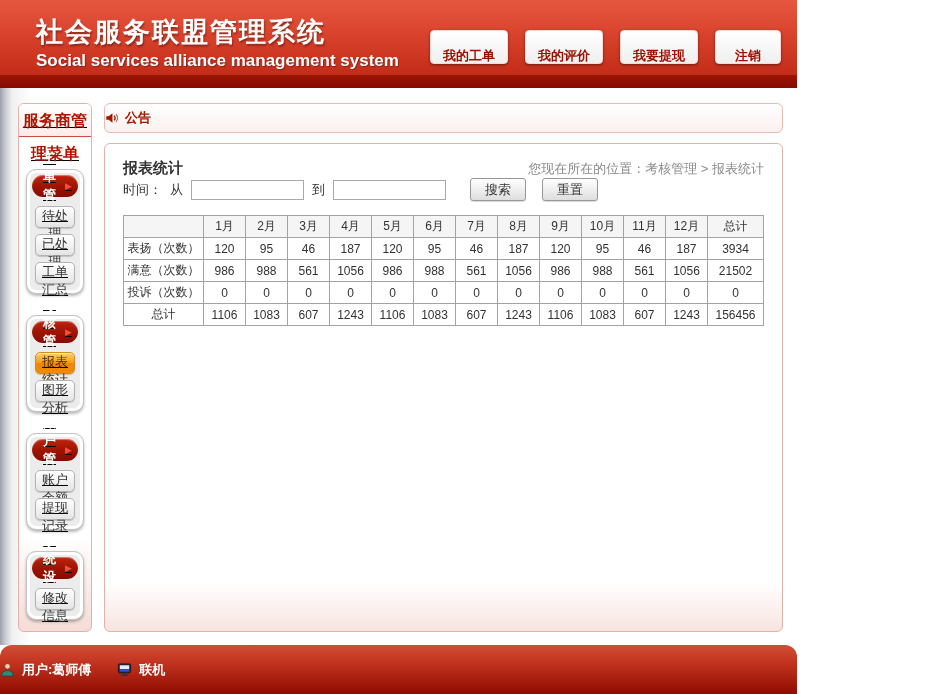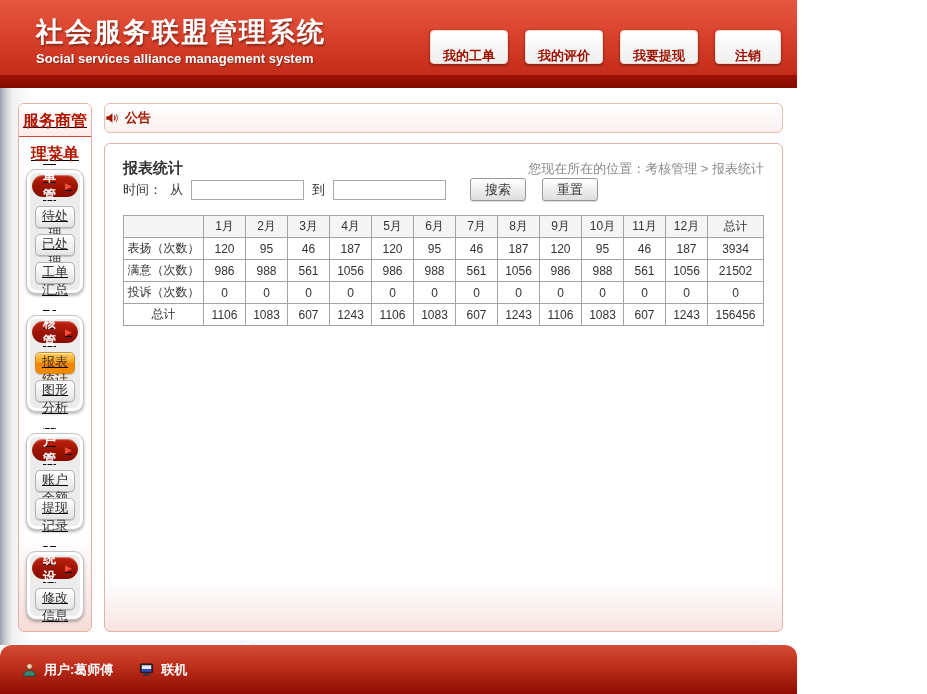--- a/index.html
+++ b/index.html
@@ -5,21 +5,21 @@
   * { margin:0; padding:0; box-sizing:border-box; }
   html,body { width:927px; height:694px; }
   body { font-family:"Liberation Sans","DejaVu Sans",sans-serif; overflow:hidden; background:#fff; }
   .page { width:797px; height:694px; display:flex; flex-direction:column; }
 
   
   .header { height:75px; position:relative; padding:14px 0 0 36px;
     background:linear-gradient(180deg,#e6573f 0%,#d9432d 45%,#c32c18 100%); }
   .header-title { color:#fff; font-size:27px; font-weight:bold; letter-spacing:2px;
     font-family:"Liberation Serif","DejaVu Serif",serif; text-shadow:1px 2px 2px rgba(0,0,0,.35); }
-  .header-sub { color:#fff; font-size:13px; font-weight:bold; margin-top:1px; text-shadow:1px 1px 1px rgba(0,0,0,.3); }
+  .header-sub { color:#fff; font-size:17px; font-weight:bold; margin-top:1px; text-shadow:1px 1px 1px rgba(0,0,0,.3); }
   .header-strip { height:13px; background:linear-gradient(180deg,#9c1405 0%,#860a00 100%); }
   .header-buttons { position:absolute; right:16px; bottom:11px; display:flex; gap:17px; }
   .hbtn { min-width:66px; height:21px; background:linear-gradient(#ffffff,#efefef);
     color:#9c1000; border:1px solid #f7d9d3; border-radius:4px; font-size:13px; font-weight:bold;
     padding:16px 12px; cursor:pointer; box-shadow:0 1px 3px rgba(0,0,0,.45); font-family:inherit; }
 
   
   .body { flex:1; display:flex; align-items:flex-start; padding-top:15px;
     background:linear-gradient(90deg,#9aa1ac 0px,#c6c9ce 5px,#f0f0f1 12px,#ffffff 32px,
       #ffffff 893px,#ecdcd8 913px,#c0a09a 927px); }
@@ -67,21 +67,21 @@
   table.stats th, table.stats td { border:1px solid #a3a3a3; height:22px; text-align:center;
     font-size:12px; color:#333; font-weight:normal; padding:0 2px; overflow:hidden; }
   table.stats thead th { background:#f5f5f5; }
   table.stats .row-label { background:#fff; }
   table.stats col.c-first { width:80px; }
   table.stats col.c-month { width:42px; }
   table.stats col.c-total { width:56px; }
 
   
   .footer { height:49px; border-radius:12px 12px 0 0; display:flex; align-items:center; gap:26px;
-    padding-left:22px; background:linear-gradient(#d24d37 0%,#c33420 35%,#8f0c00 100%);
+    background:linear-gradient(#d24d37 0%,#c33420 35%,#8f0c00 100%);
     color:#fff; font-size:13px; font-weight:bold; }
   .footer .f-item { display:flex; align-items:center; gap:7px; }
   .icon { display:inline-flex; }
 </style>
 </head>
 <body>
 
 <div class="page">
 
   <div class="header">

